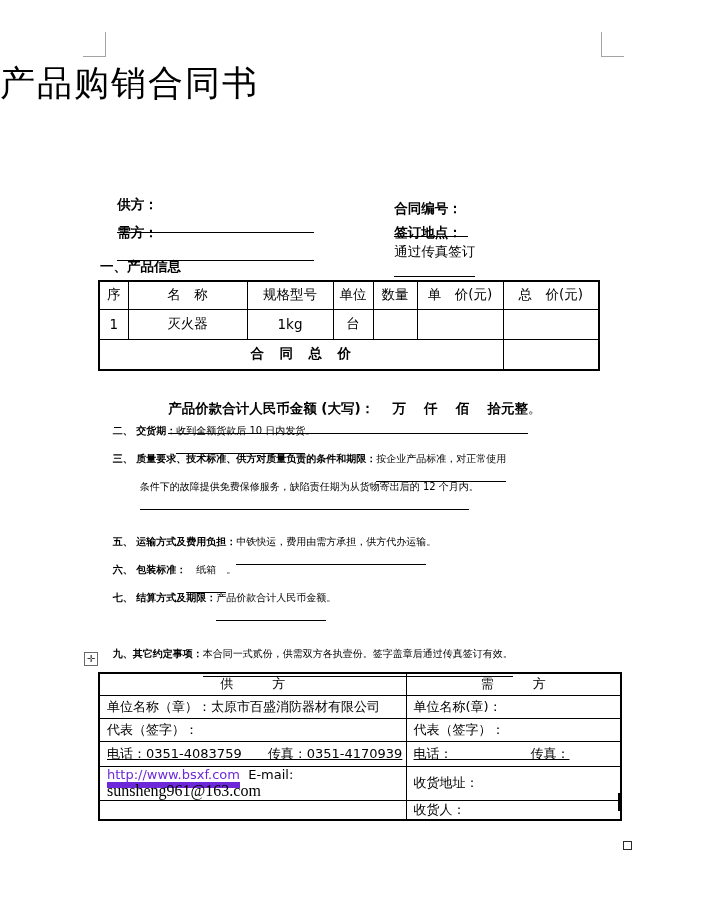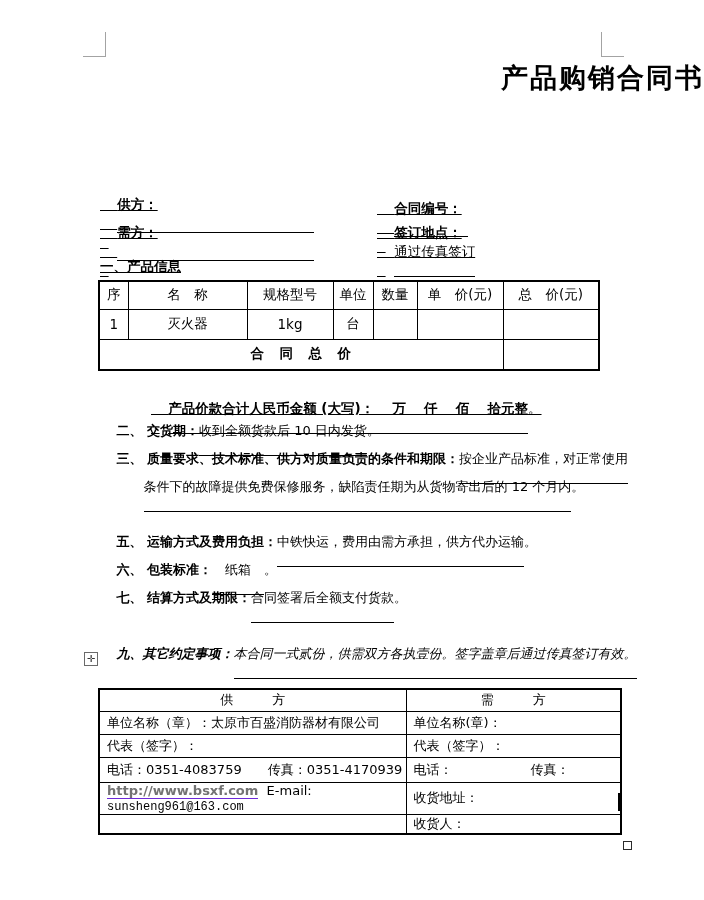--- a/index.html
+++ b/index.html
@@ -5,51 +5,51 @@
   html,body{margin:0;padding:0;background:#fff;}
   .page{
     position:relative;width:704px;height:900px;background:#ffffff;overflow:hidden;
     font-family:"DejaVu Sans",sans-serif;color:#000;
   }
   
   .mark{position:absolute;width:22px;height:24px;}
   .mark-tl{left:83px;top:32px;border-right:1px solid #a3a3a3;border-bottom:1px solid #a3a3a3;}
   .mark-tr{left:601px;top:32px;border-left:1px solid #a3a3a3;border-bottom:1px solid #a3a3a3;}
 
-  .title{position:absolute;top:60px;left:0;width:100%;text-align:right;
-         font-size:27px;font-weight:bold;letter-spacing:2px;}
+  .title{position:absolute;top:60px;left:0;width:100%;text-align:left;
+         font-size:35px;font-weight:normal;letter-spacing:2px;}
 
-  .abs{position:absolute;text-decoration:underline;}
+  .abs{position:absolute;}
   .t13{font-size:13.5px;line-height:19px;white-space:pre-wrap;}
   .b{font-weight:bold;}
   .ul{border-bottom:1px solid #000;padding-bottom:17px;}
   .blank{display:inline-block;border-bottom:1px solid #000;height:15px;vertical-align:bottom;}
 
   
   table{border-collapse:collapse;table-layout:fixed;}
   .ptable{position:absolute;left:98px;top:280px;width:500px;border:2px solid #000;}
   .ptable td,.ptable th{border:1px solid #000;font-size:13.5px;font-weight:normal;
                         text-align:center;vertical-align:middle;padding:0;overflow:hidden;}
   .ptable .hrow{height:28px;}
   .ptable .drow{height:30px;}
   .ptable .trow{height:31px;}
   .ptable .total{font-weight:bold;letter-spacing:1px;}
 
   
-  .stable{position:absolute;left:98px;top:688px;width:522px;border:2px solid #000;}
+  .stable{position:absolute;left:98px;top:672px;width:522px;border:2px solid #000;}
   .stable td,.stable th{border:1px solid #000;font-size:13px;font-weight:normal;
                         vertical-align:middle;text-align:left;padding:0 0 0 7px;
                         white-space:pre-wrap;overflow:hidden;}
   .stable th{text-align:center;padding:0;}
   .stable .hd{height:22px;}
-  .r2{height:23px;}.r3{height:23px;}.r4{height:25px;}.r5{height:25px;}.r6{height:20px;}.r7{height:25px;}
-  .link{border-bottom:1px solid #6d28d9;color:#737373;text-decoration:none;font-weight:bold;}
-  .email{font-family:Liberation Mono, monospace;font-size:12px;}
+  .r2{height:23px;}.r3{height:23px;}.r4{height:25px;text-decoration:underline;}.r5{height:25px;}.r6{height:20px;}.r7{height:25px;}
+  .link{border-bottom:6px solid #6d28d9;color:#6d28d9;text-decoration:none;}
+  .email{font-family:Liberation Serif, serif;font-size:16px;}
 
-  .clause{position:absolute;left:100px;font-size:13px;line-height:19px;white-space:pre-wrap;}
+  .clause{position:absolute;left:100px;font-size:10px;line-height:19px;white-space:pre-wrap;}
   .cont{left:127px;}
 
   .handle{position:absolute;left:84px;top:652px;width:12px;height:12px;border:1px solid #6a6a6a;
           background:#fff;font-size:10px;line-height:11px;text-align:center;color:#333;cursor:move;}
   .caret{position:absolute;left:618px;top:793px;width:4px;height:18px;background:#000;}
   .resize{position:absolute;left:623px;top:841px;width:7px;height:7px;background:#fff;border:1px solid #2b2b2b;}
 </style>
 </head>
 <body>
 
@@ -128,23 +128,23 @@
   <div class="clause cont" style="top:458px;">
     <span class="ul">条件下的故障提供免费保修服务，缺陷责任期为从货物寄出后的 12 个月内</span><span>。</span>
   </div>
   <div class="clause" style="top:513px;">
     <span class="b">五、 </span><span class="b">运输方式及费用负担：</span><span class="ul">中铁快运，费用由需方承担，供方代办运输</span><span>。</span>
   </div>
   <div class="clause" style="top:541px;">
     <span class="b">六、 </span><span class="b">包装标准：</span><span class="ul">　纸箱　</span><span>。</span>
   </div>
   <div class="clause" style="top:569px;">
-    <span class="b">七、 </span><span class="b">结算方式及期限：</span><span class="ul">合同签署后全额支付货款</span><span>。</span>
+    <span class="b">七、 </span><span class="b">结算方式及期限：</span><span class="ul">产品价款合计人民币金额</span><span>。</span>
   </div>
-  <div class="clause" style="top:625px;font-style:italic;">
+  <div class="clause" style="top:625px;">
     <span class="b">九、</span><span class="b">其它约定事项：</span><span class="ul">本合同一式贰份，供需双方各执壹份。签字盖章后通过传真签订有效。</span><span></span>
   </div>
 
   <div class="handle">✛</div>
 
   <table class="stable">
     <colgroup>
         <col style="width:307px">
         <col style="width:215px">
       </colgroup>

